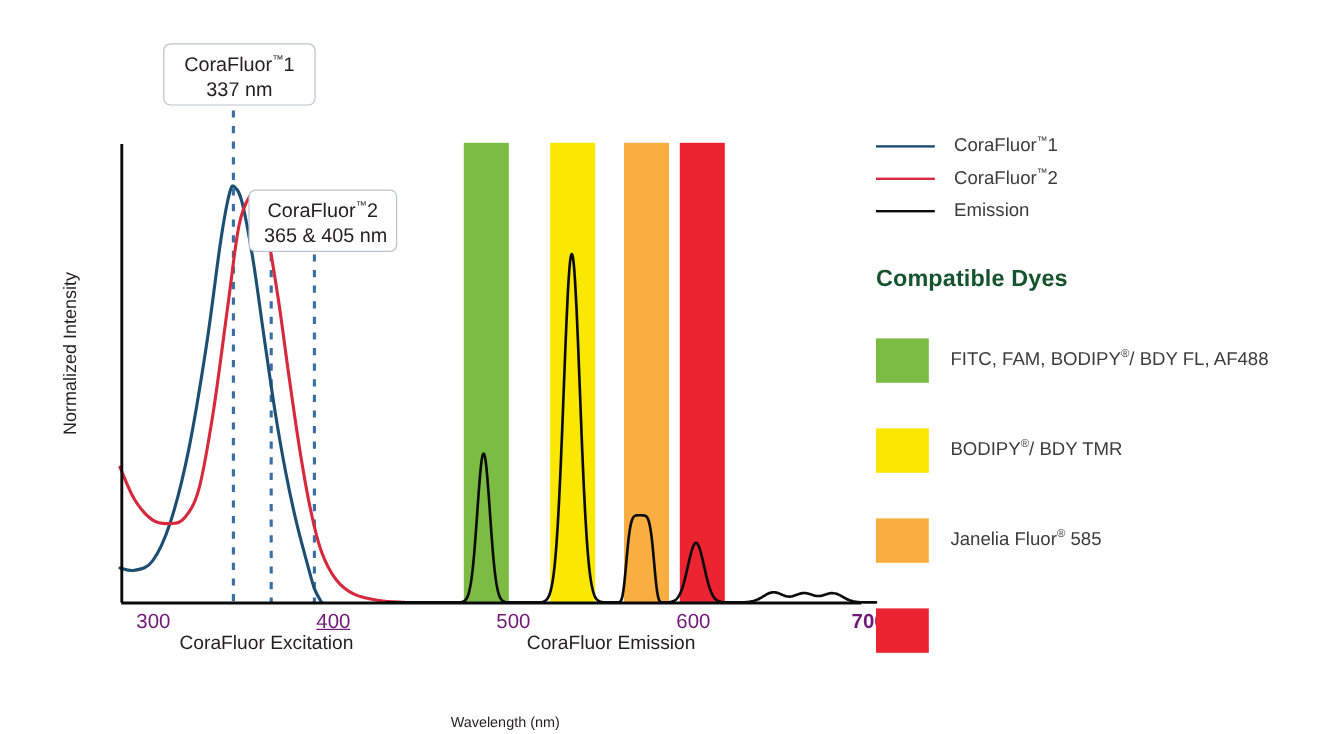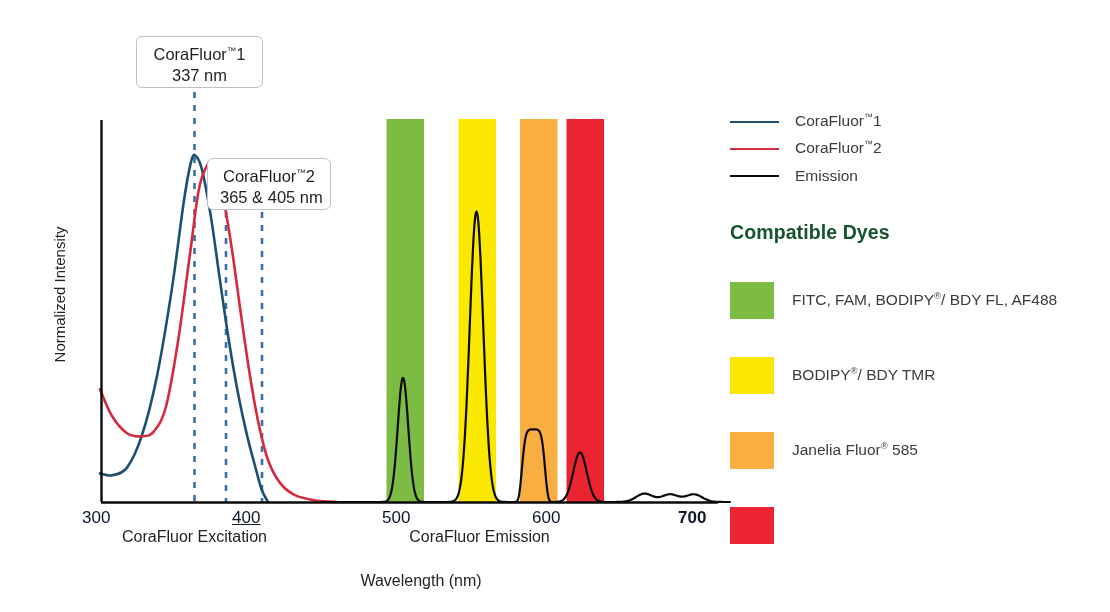--- a/index.html
+++ b/index.html
@@ -56,38 +56,38 @@
   #ylabel {
     left: -36px;
     top: 286px;
     width: 190px;
     text-align: center;
     transform: rotate(-90deg);
     font-size: 15px;
   }
   #xlabel {
     left: 266px;
-    top: 572px;
+    top: 595px;
     width: 310px;
     text-align: center;
-    font-size: 16px;
+    font-size: 12px;
   }
   .tick-label {
     position: absolute;
     font-size: 17px;
-    color: #0f172a;
-    text-align: left;
+    color: #701a75;
+    text-align: right;
     width: 60px;
     top: 508px;
   }
   .region-label {
     position: absolute;
     font-size: 16px;
     color: #231f20;
-    text-align: center;
+    text-align: right;
     white-space: nowrap;
     top: 528px;
   }
   #legend {
     position: absolute;
     left: 730px;
     top: 108px;
     width: 370px;
   }
   .legend-line-row {

